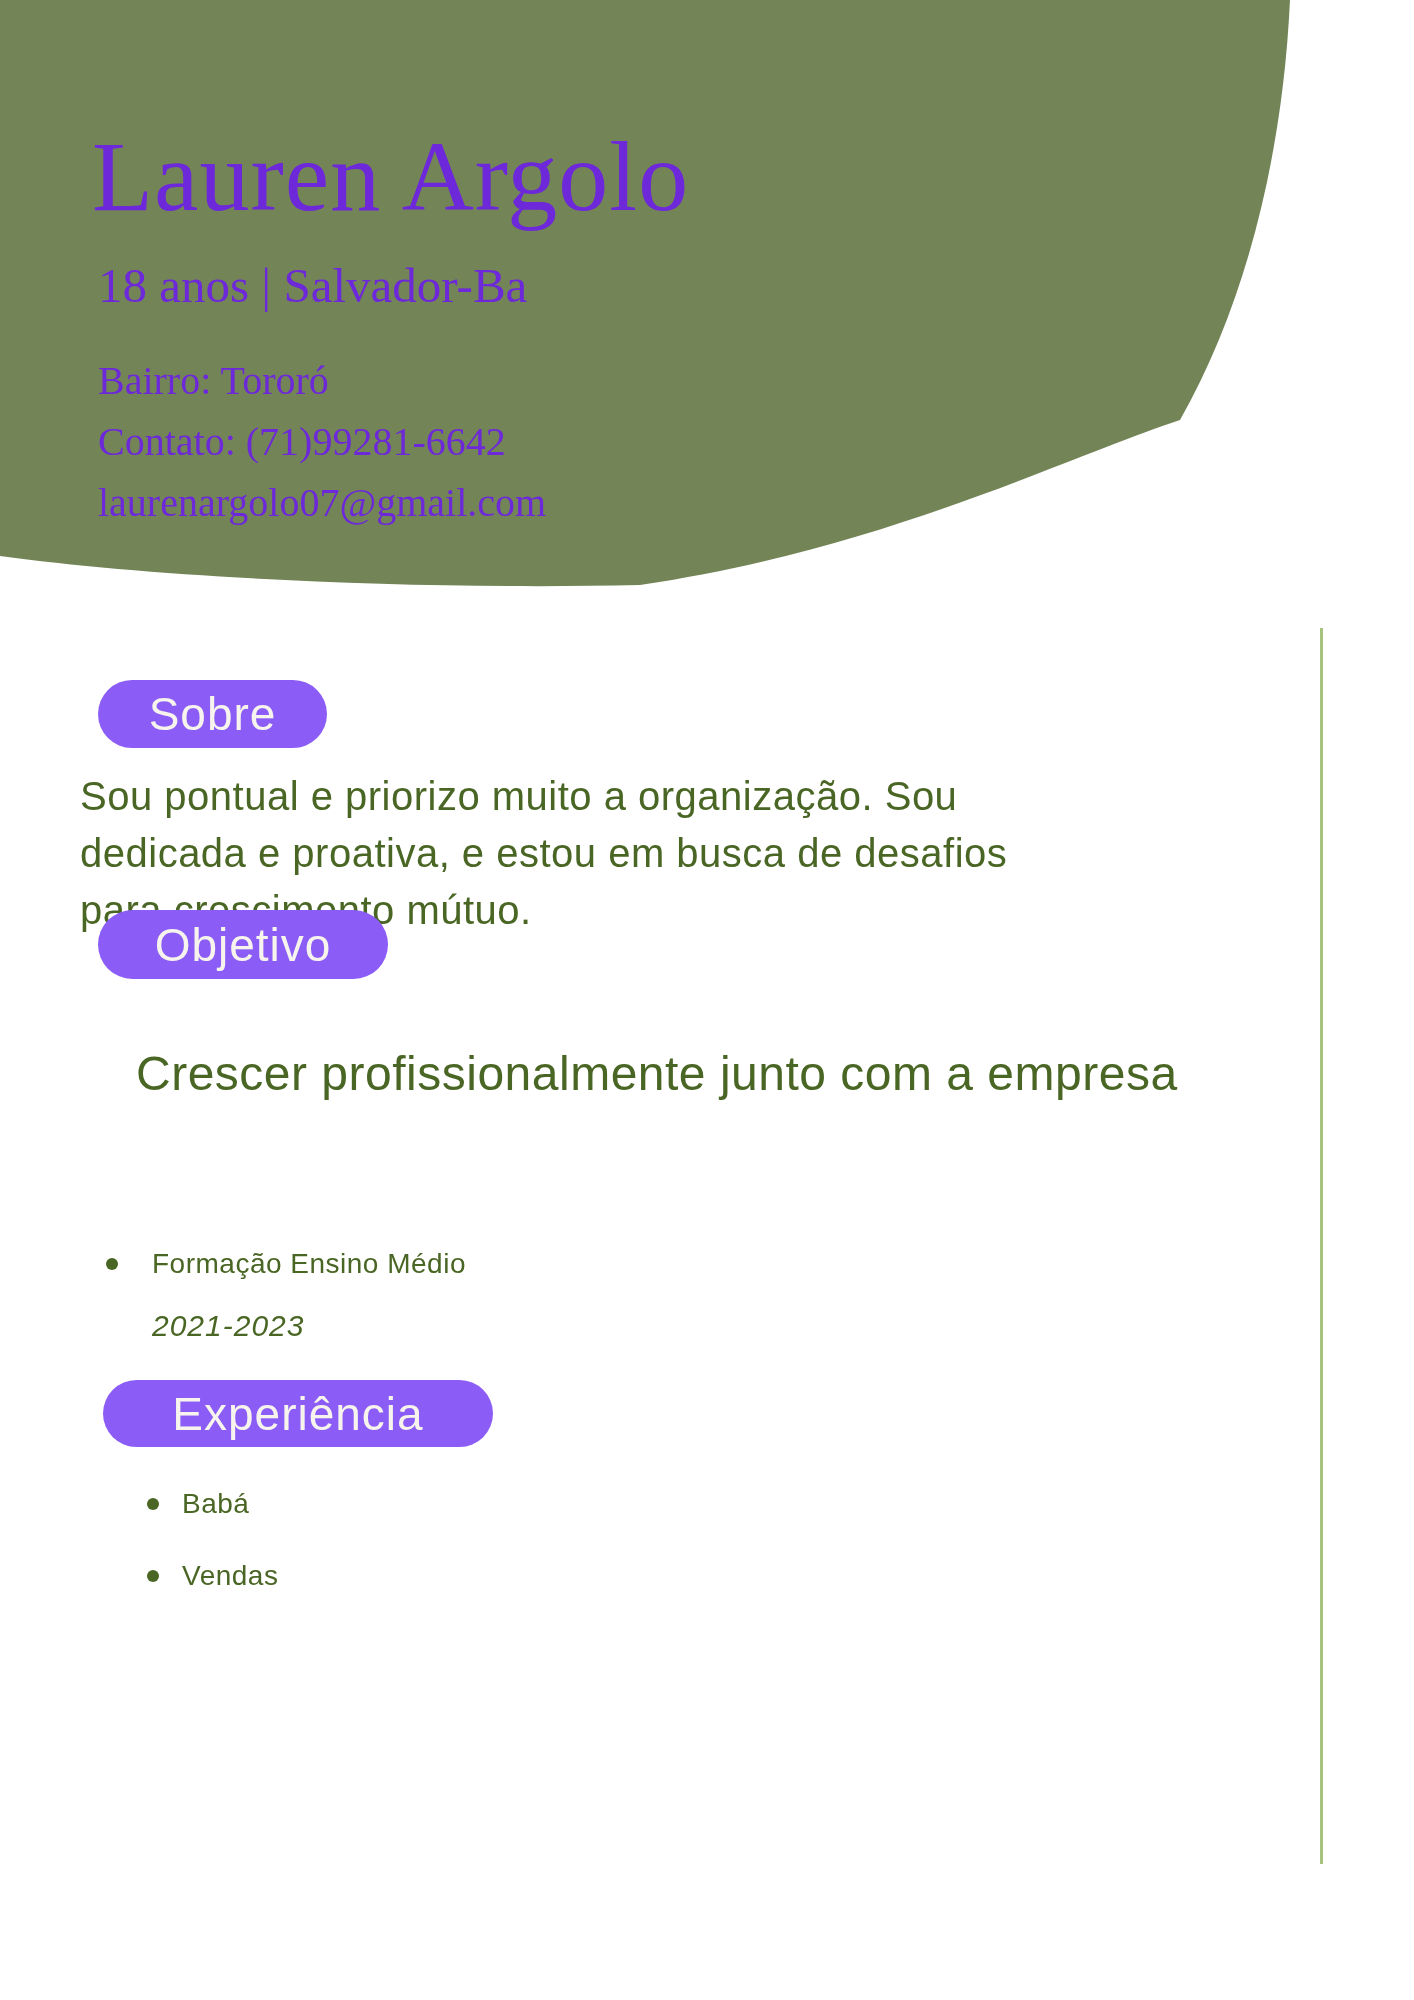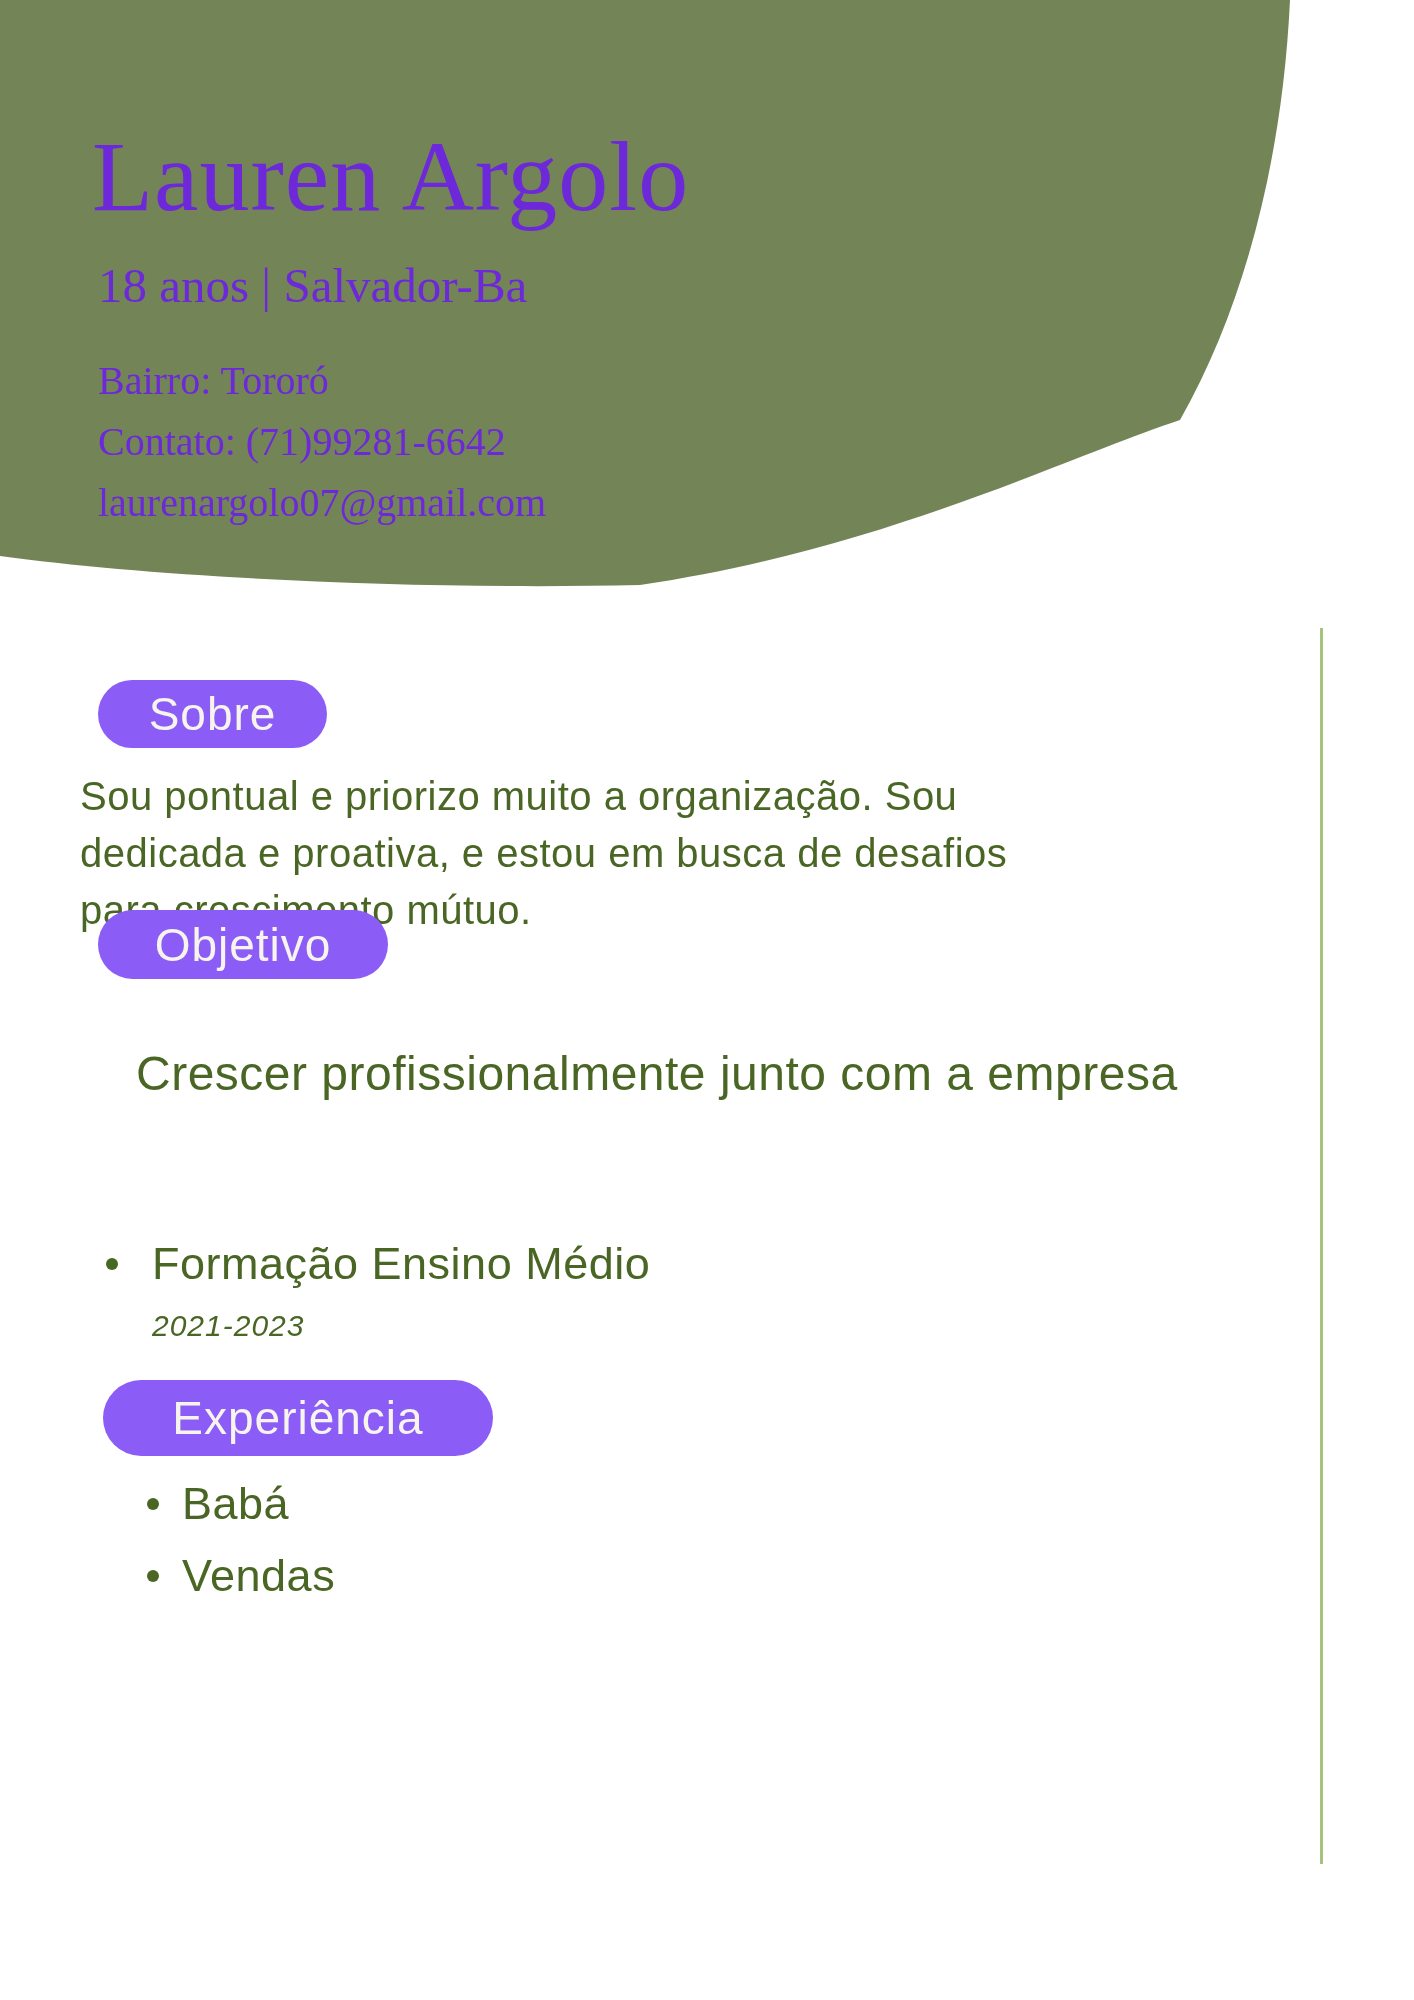--- a/index.html
+++ b/index.html
@@ -35,34 +35,34 @@
     position:absolute;
     background:#8b5cf6;
     border-radius:40px;
     color:#f6f4ec;
     display:flex;align-items:center;justify-content:center;
     font-size:46px;letter-spacing:1px;font-weight:500;
   }
   .pill-sobre{left:98px;top:680px;width:229px;height:68px;}
   .pill-objetivo{left:98px;top:910px;width:290px;height:69px;}
   .pill-formacao{left:98px;top:1148px;width:327px;height:70px;}
-  .pill-experiencia{left:103px;top:1380px;width:390px;height:76px;}
+  .pill-experiencia{left:103px;top:1380px;width:390px;height:67px;}
   
   .body-green{color:#4a6624;}
   .sobre-text{
     position:absolute;left:80px;top:768px;width:950px;
     font-size:40px;line-height:57px;letter-spacing:0.5px;
   }
   .objetivo-text{
     position:absolute;left:136px;top:1046px;width:1100px;
     font-size:48px;line-height:56px;letter-spacing:0.5px;
   }
   .bullet-row{
     position:absolute;display:flex;align-items:flex-start;
-    font-size:45px;line-height:48px;letter-spacing:0.5px;
+    font-size:28px;line-height:48px;letter-spacing:0.5px;
   }
   .dot{
     width:12px;height:12px;border-radius:50%;
     background:#4a6624;flex:0 0 auto;
     margin-top:18px;
   }
   .formacao-item{left:106px;top:1240px;}
   .formacao-item .dot{margin-right:34px;}
   .periodo{
     position:absolute;left:152px;top:1306px;

